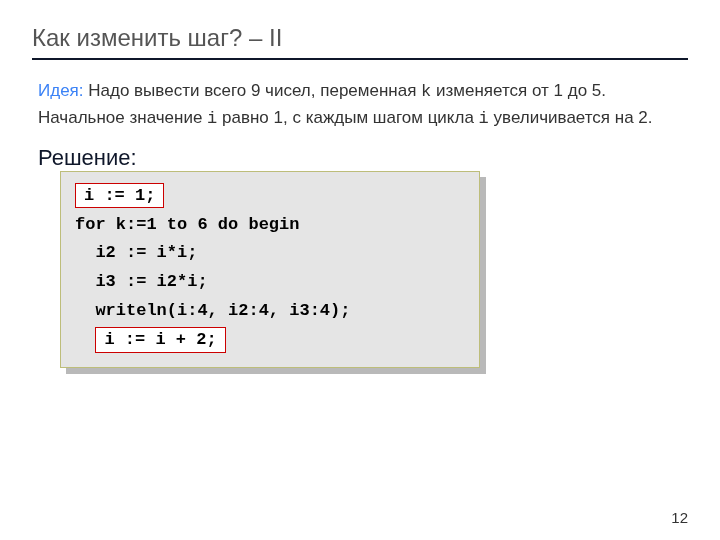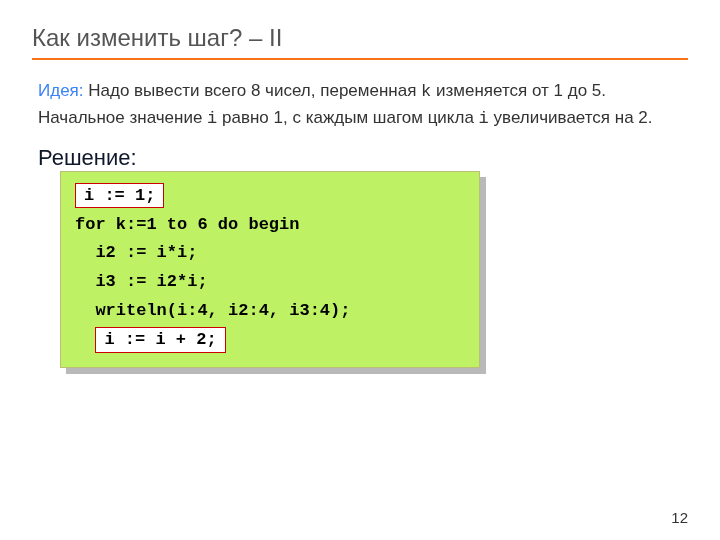--- a/index.html
+++ b/index.html
@@ -10,21 +10,21 @@
     font-family: Arial, Helvetica, sans-serif;
     position: relative;
     padding: 24px 32px 20px 32px;
     color: #333;
   }
   .title {
     font-size: 24px;
     color: #555;
     font-weight: 400;
     padding-bottom: 6px;
-    border-bottom: 2px solid #f97316;
+    border-bottom: 2px solid #0f172a;
     margin-bottom: 18px;
   }
   .idea {
     font-size: 17px;
     line-height: 1.55;
     margin-bottom: 12px;
     padding-left: 6px;
   }
   .idea-label { color: #3b82f6; }
   .solution-label {
@@ -40,21 +40,21 @@
     width: 420px;
   }
   .code-shadow {
     position: absolute;
     top: 6px; left: 6px;
     width: 100%; height: 100%;
     background: #b9b9b9;
   }
   .code-block {
     position: relative;
-    background: #bef264;
+    background: #e5e5e5;
     border: 1px solid #bdbd7a;
     padding: 10px 14px 12px 14px;
     font-family: "Courier New", monospace;
     font-size: 17px;
     font-weight: bold;
     line-height: 1.7;
     color: #000;
   }
   .code-line { white-space: pre; }
   .hl {
@@ -72,21 +72,21 @@
     font-size: 15px;
     color: #333;
   }
 </style>
 </head>
 <body>
 
 <div class="title">Как изменить шаг? – II</div>
 
 <div class="idea">
-  <span class="idea-label">Идея:</span><span> Надо вывести всего 8 чисел, переменная </span><span class="mono">k</span><span> изменяется от 1 до 5. Начальное значение </span><span class="mono">i</span><span> равно 1, с каждым шагом цикла </span><span class="mono">i</span><span> увеличивается на 2.</span>
+  <span class="idea-label">Идея:</span><span> Надо вывести всего 9 чисел, переменная </span><span class="mono">k</span><span> изменяется от 1 до 5. Начальное значение </span><span class="mono">i</span><span> равно 1, с каждым шагом цикла </span><span class="mono">i</span><span> увеличивается на 2.</span>
 </div>
 
 <div class="solution-label">Решение:</div>
 
 <div class="code-wrap">
   <div class="code-shadow"></div>
   <div class="code-block">
     <div class="code-line"><span class="hl">i := 1;</span></div>
     <div class="code-line">for k:=1 to 6 do begin</div>
     <div class="code-line">  i2 := i*i;</div>

